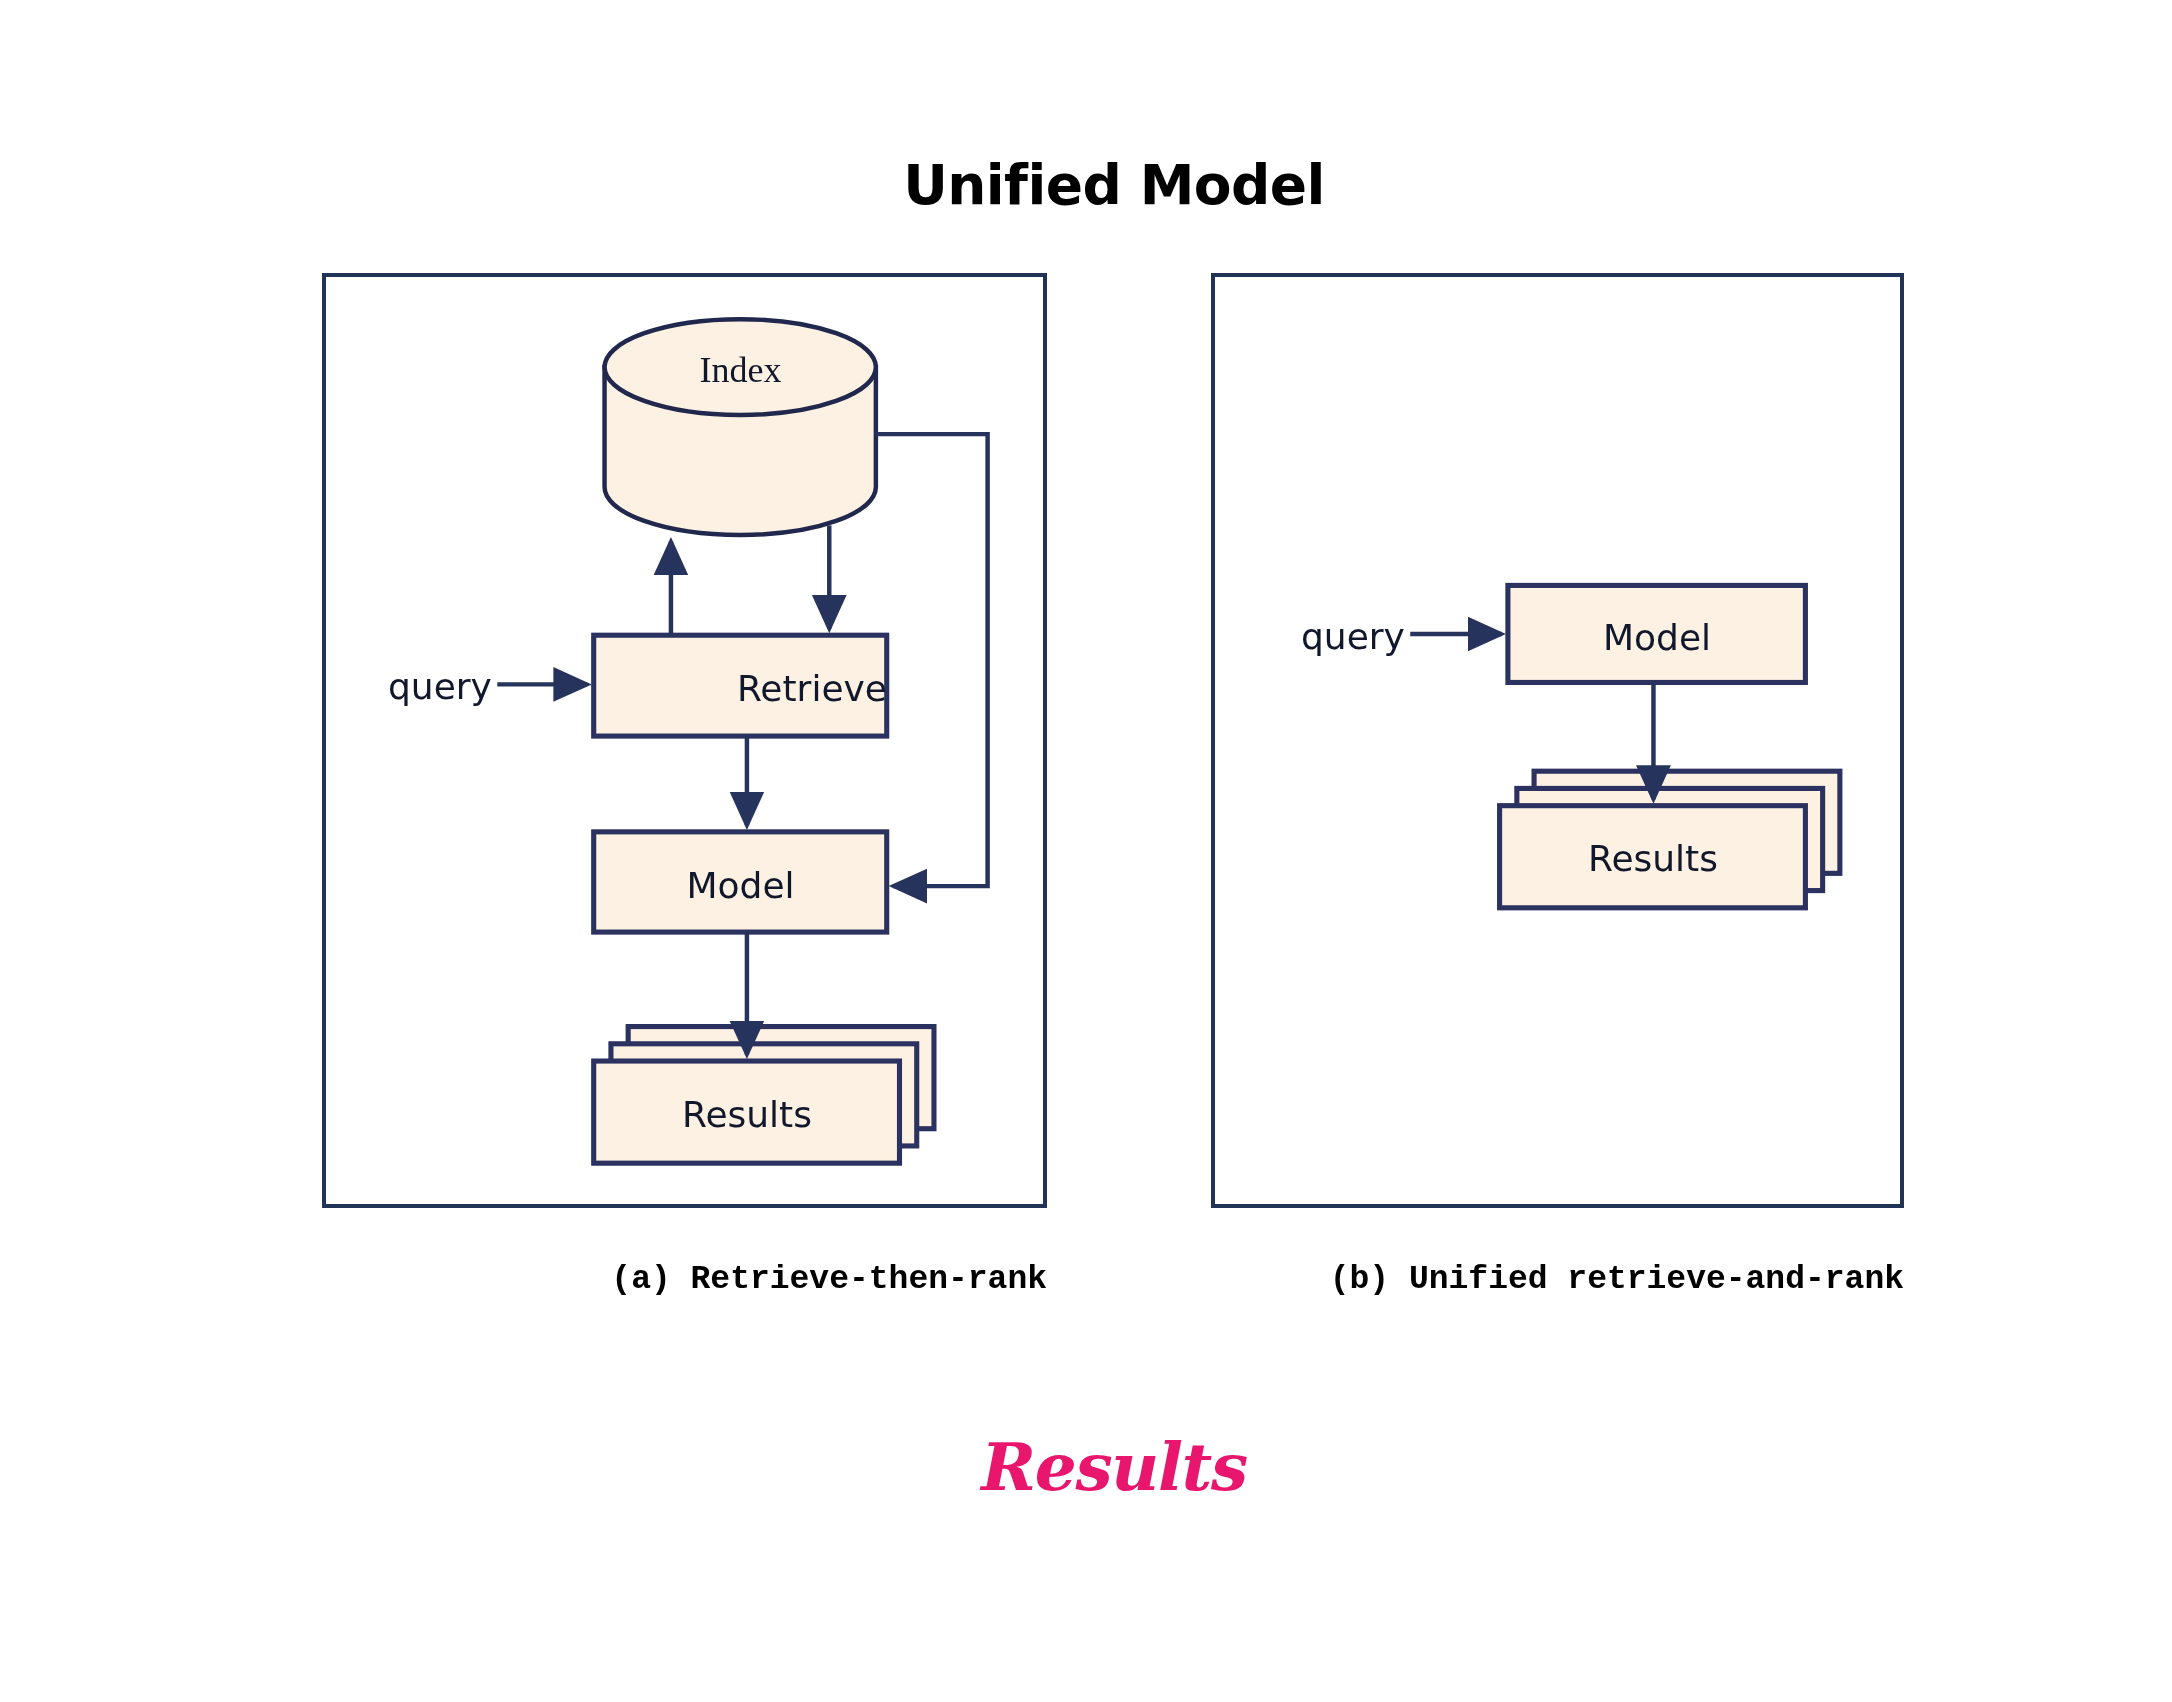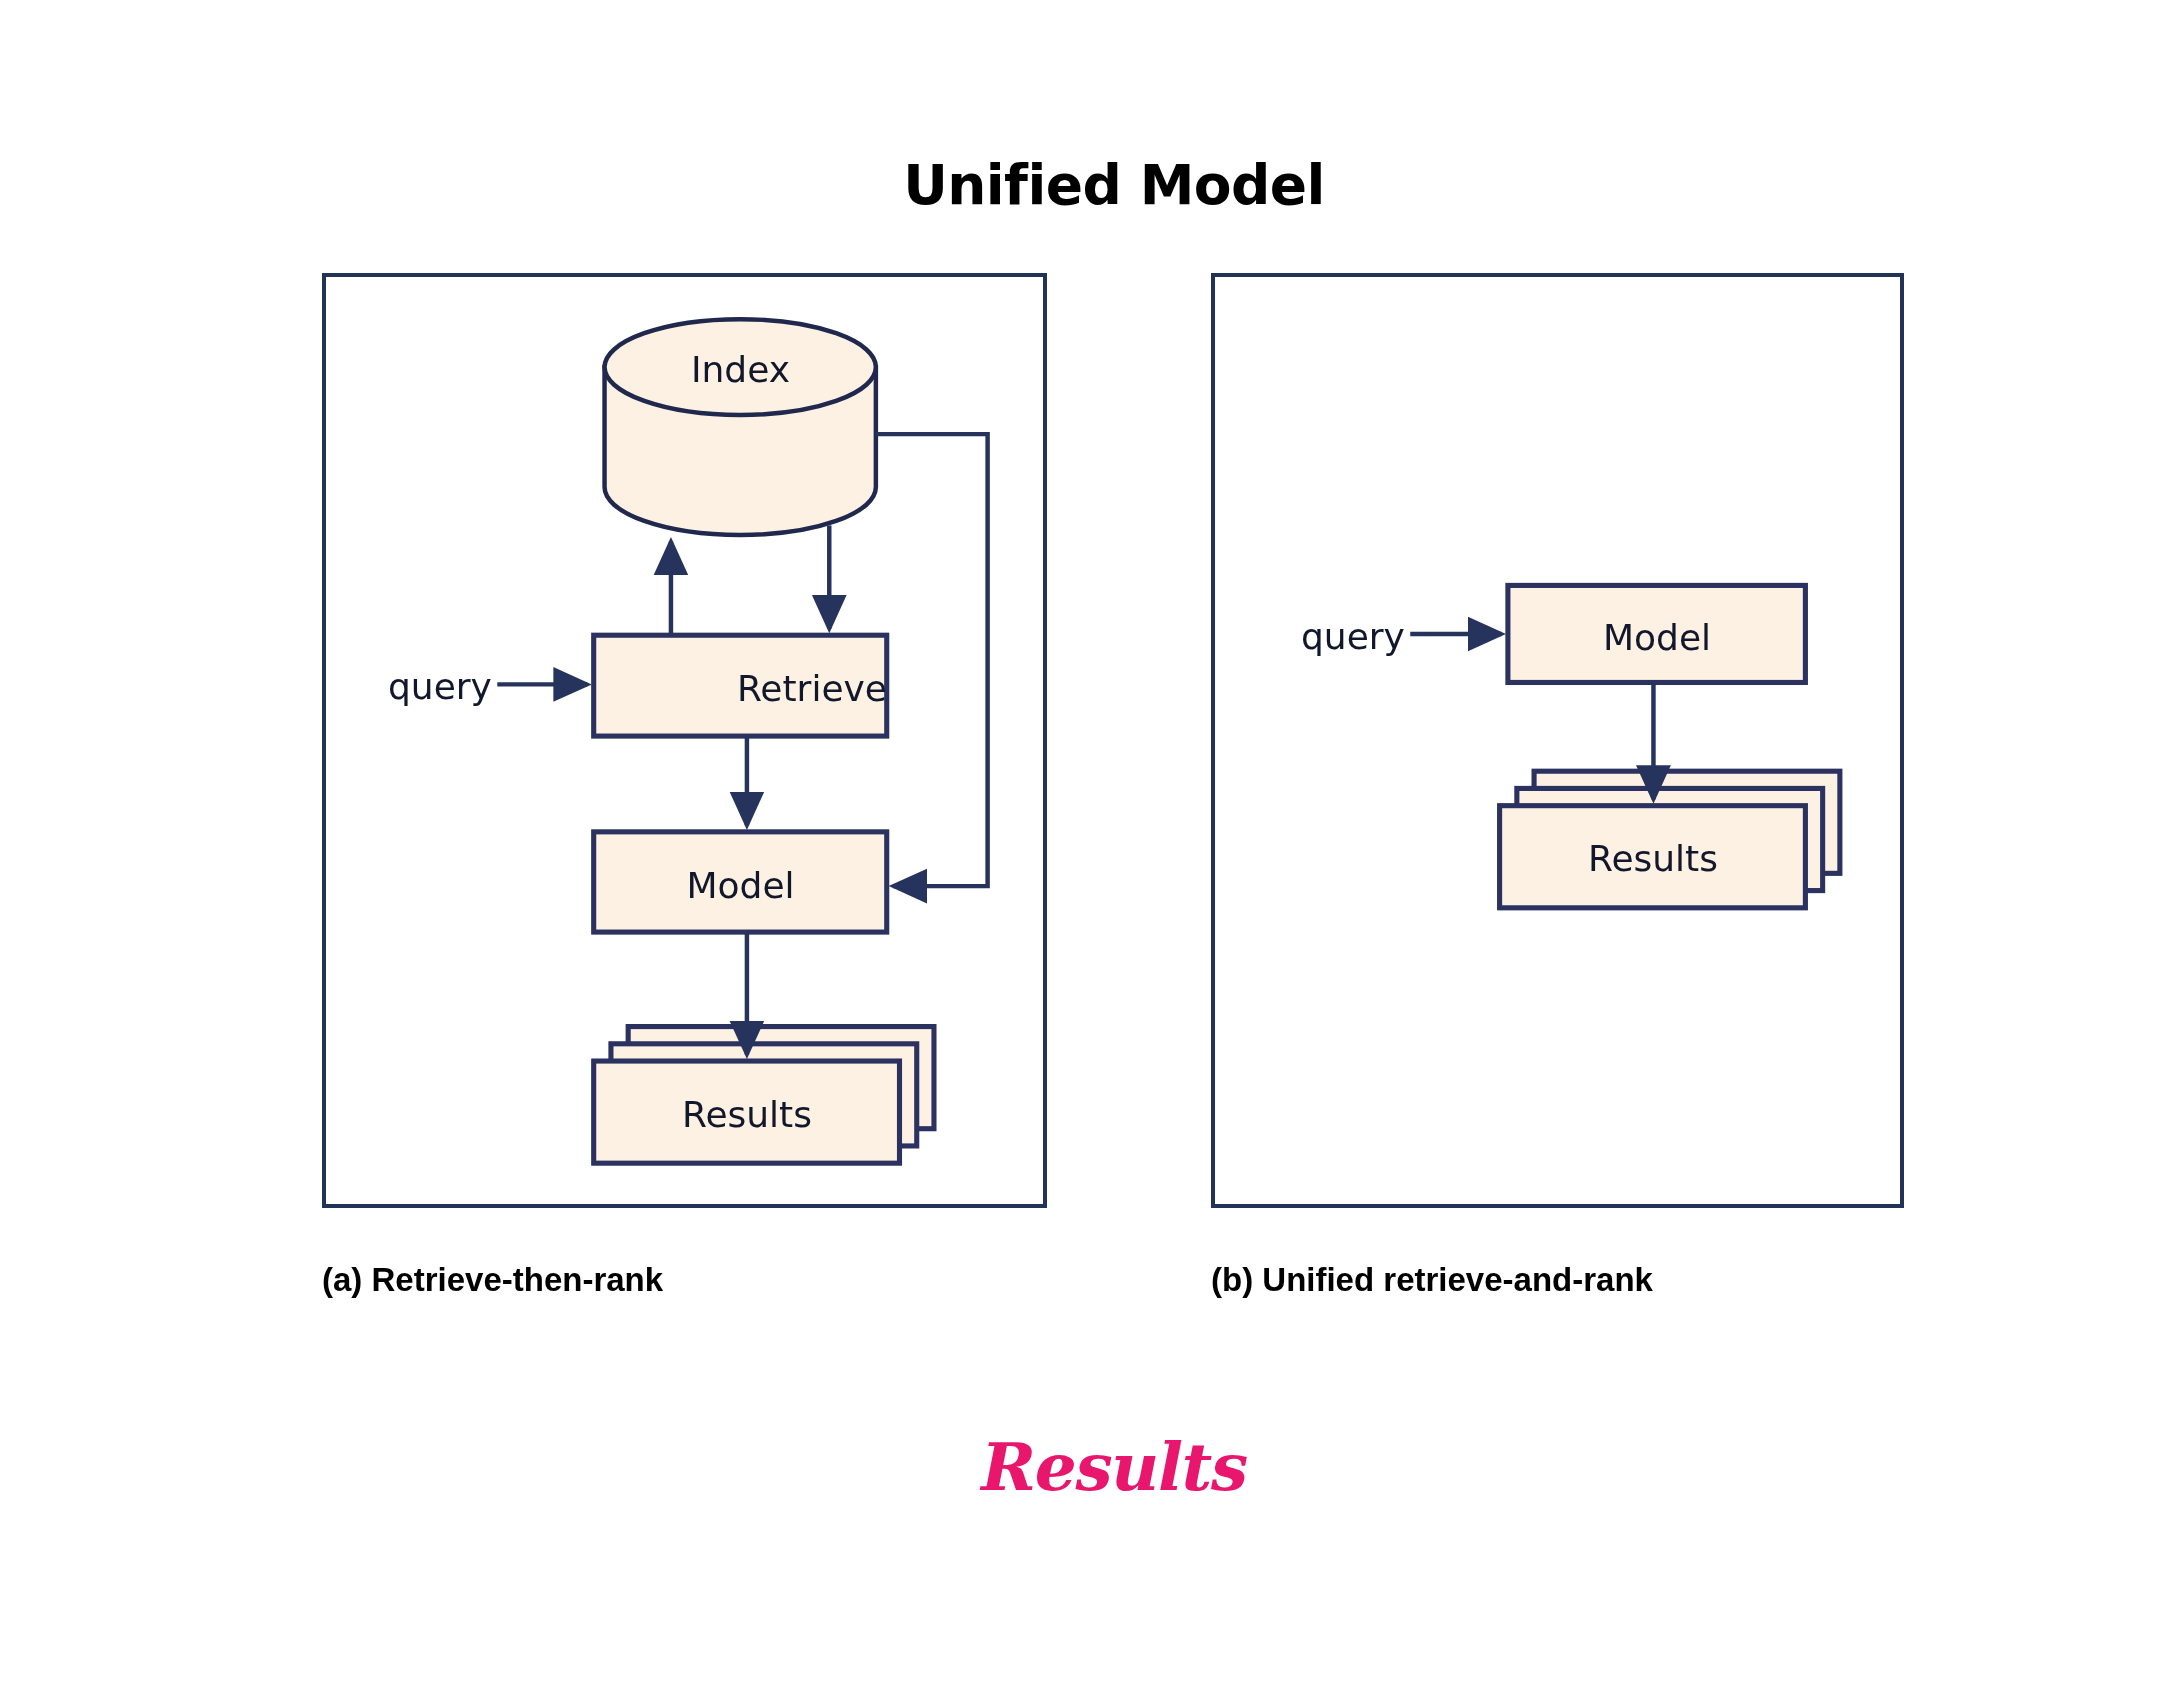--- a/index.html
+++ b/index.html
@@ -38,22 +38,22 @@
     position: absolute;
     border: 4.5px solid #213457;
     background: #ffffff;
     box-sizing: border-box;
   }
   #panel-a { left: 294px; top: 273px; width: 725px; height: 935px; }
   #panel-b { left: 1183px; top: 273px; width: 693px; height: 935px; }
 
   .caption {
     position: absolute;
-    text-align: left;
-    font-family: Liberation Sans, sans-serif;
+    text-align: right;
+    font-family: Liberation Mono, monospace;
     font-weight: bold;
     font-size: 33px;
     color: #000000;
     white-space: nowrap;
   }
   #caption-a { left: 294px; top: 1261px; width: 725px; }
   #caption-b { left: 1183px; top: 1261px; width: 693px; }
 
   .svg-layer {
     position: absolute;
@@ -163,21 +163,21 @@
       <rect x="2359" y="1208" width="479" height="160" fill="#fcf1e2" stroke="#2b3260" stroke-width="8"></rect>
       <rect x="2332" y="1235" width="479" height="160" fill="#fcf1e2" stroke="#2b3260" stroke-width="8"></rect>
       <rect x="2305" y="1262" width="479" height="160" fill="#fcf1e2" stroke="#2b3260" stroke-width="8"></rect>
     </g>
 
     <line x1="2165" y1="993" x2="2308" y2="993" stroke="#26335c" stroke-width="7" marker-end="url(#arrowhead)"></line>
 
     <line x1="2546" y1="1069" x2="2546" y2="1252" stroke="#26335c" stroke-width="7" marker-end="url(#arrowhead)"></line>
   </svg>
 
-  <div class="node-label" style="left:577px; top:349px; width:271px;">Index</div>
+  <div class="node-label" style="left:577px; top:349px; width:271px;font-family:Liberation Serif, serif;">Index</div>
 
   <div class="node-label" style="left:566px; top:668px; width:293px;text-align:right;">Retrieve</div>
 
   <div class="node-label" style="left:566px; top:865px; width:293px;">Model</div>
 
   <div class="node-label" style="left:566px; top:1094px; width:306px;">Results</div>
 
   <div class="node-label" style="left:1480px; top:617px; width:298px;">Model</div>
 
   <div class="node-label" style="left:1472px; top:838px; width:306px;">Results</div>

